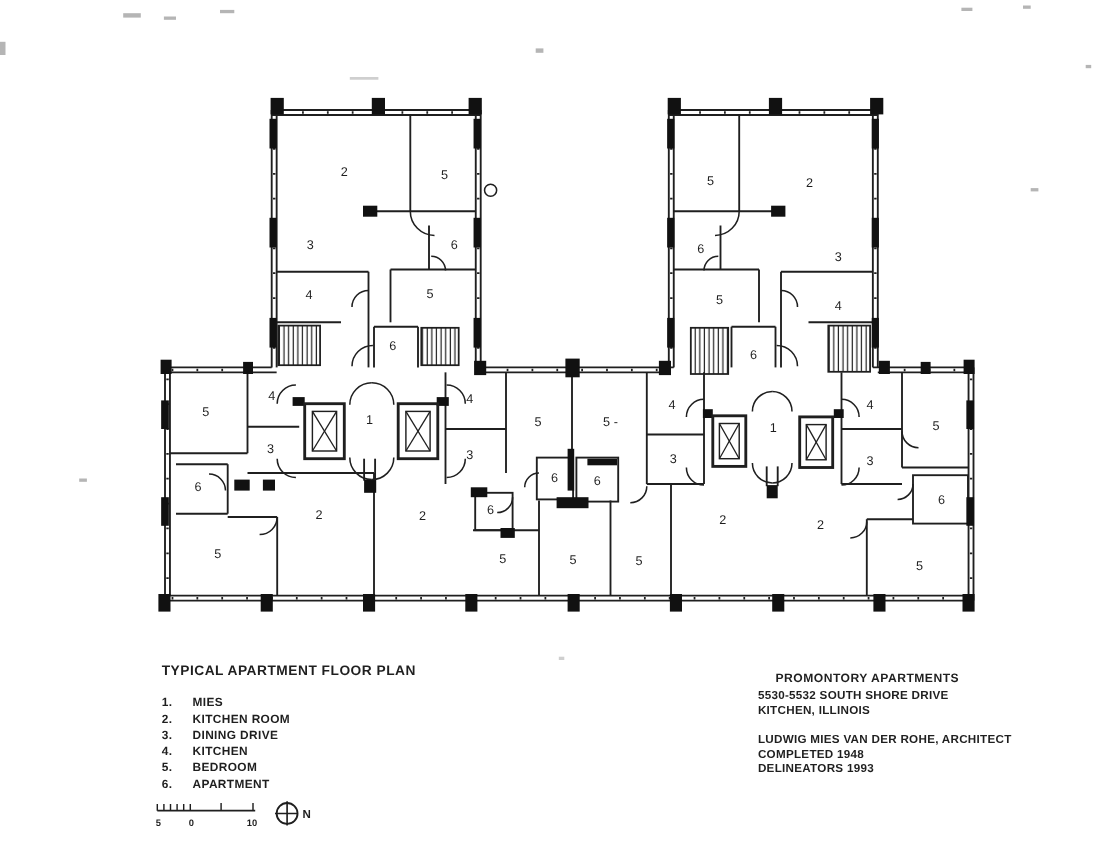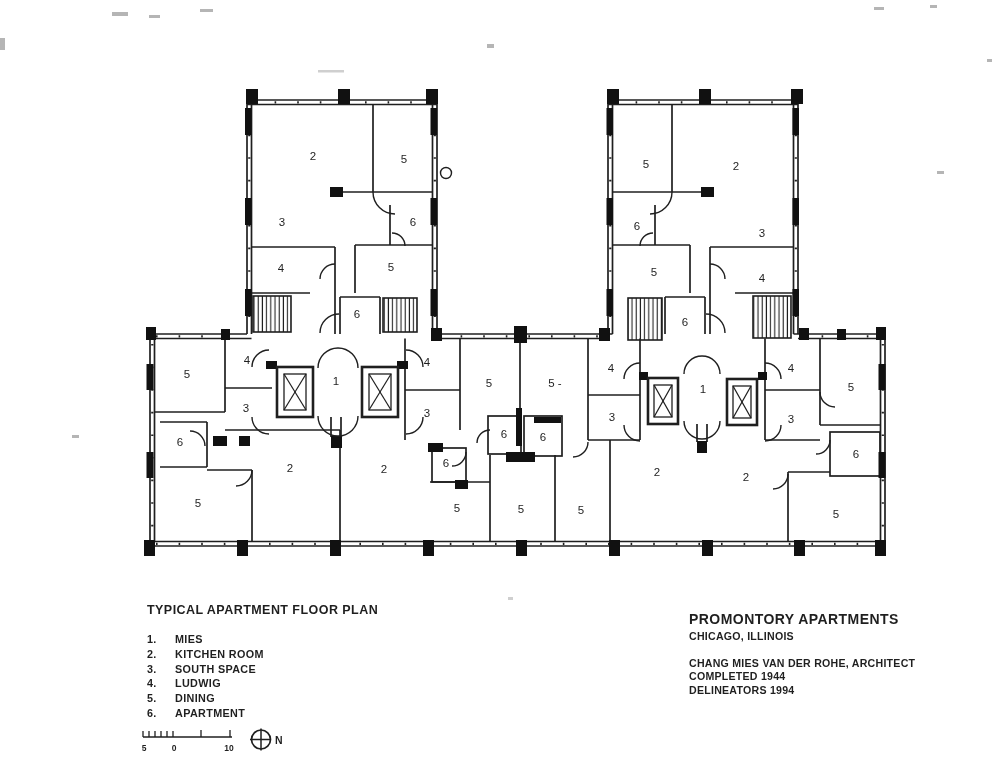--- a/index.html
+++ b/index.html
@@ -7,21 +7,21 @@
     position:relative;width:1000px;height:776px;background:#ffffff;overflow:hidden;
     font-family:"Liberation Sans",sans-serif;color:#1f1f1f;
   }
   .page svg{position:absolute;left:0;top:0;}
   .legend{position:absolute;left:147px;top:603px;}
   .legend-title{font-size:12.5px;font-weight:700;letter-spacing:.45px;white-space:nowrap;}
   #legend-items{margin-top:15px;}
   .legend-row{display:flex;font-size:10.8px;font-weight:700;letter-spacing:.35px;line-height:14.8px;white-space:nowrap;}
   .l-num{width:28px;}
   .titleblock{position:absolute;left:689px;top:611px;}
-  .tb-project{font-size:14px;font-weight:700;letter-spacing:.45px;margin-bottom:3px;white-space:nowrap;}
+  .tb-project{font-size:11px;font-weight:700;letter-spacing:.45px;margin-bottom:3px;white-space:nowrap;margin-left:16px;}
   .tb-line{font-size:10.6px;font-weight:700;letter-spacing:.25px;line-height:13.6px;white-space:nowrap;}
   .tb-gap{margin-top:13px;}
   .room-num{font-size:11.5px;fill:#1f1f1f;text-anchor:middle;font-family:"Liberation Sans",sans-serif;}
   .scalelabel{font-size:8.5px;font-weight:700;fill:#1f1f1f;text-anchor:middle;font-family:"Liberation Sans",sans-serif;}
   .northlabel{font-size:10.5px;font-weight:700;fill:#1f1f1f;font-family:"Liberation Sans",sans-serif;}
 </style>
 </head>
 <body>
 
 <div class="page">
@@ -356,38 +356,39 @@
         <div class="legend-row">
           <span class="l-num">1.</span>
           <span class="l-label">MIES</span>
         </div>
         <div class="legend-row">
           <span class="l-num">2.</span>
           <span class="l-label">KITCHEN ROOM</span>
         </div>
         <div class="legend-row">
           <span class="l-num">3.</span>
-          <span class="l-label">SOUTH SPACE</span>
+          <span class="l-label">DINING DRIVE</span>
         </div>
         <div class="legend-row">
           <span class="l-num">4.</span>
-          <span class="l-label">LUDWIG</span>
+          <span class="l-label">KITCHEN</span>
         </div>
         <div class="legend-row">
           <span class="l-num">5.</span>
-          <span class="l-label">DINING</span>
+          <span class="l-label">BEDROOM</span>
         </div>
         <div class="legend-row">
           <span class="l-num">6.</span>
           <span class="l-label">APARTMENT</span>
         </div>
       </div>
   </div>
 
   <div class="titleblock">
     <div class="tb-project">PROMONTORY APARTMENTS</div>
-    <div class="tb-line">CHICAGO, ILLINOIS</div>
-    <div class="tb-line tb-gap">CHANG MIES VAN DER ROHE, ARCHITECT</div>
-    <div class="tb-line">COMPLETED 1944</div>
-    <div class="tb-line">DELINEATORS  1994</div>
+    <div class="tb-line">5530-5532 SOUTH SHORE DRIVE</div>
+    <div class="tb-line">KITCHEN, ILLINOIS</div>
+    <div class="tb-line tb-gap">LUDWIG MIES VAN DER ROHE, ARCHITECT</div>
+    <div class="tb-line">COMPLETED 1948</div>
+    <div class="tb-line">DELINEATORS  1993</div>
   </div>
 
 </div>
 
 </body></html>

